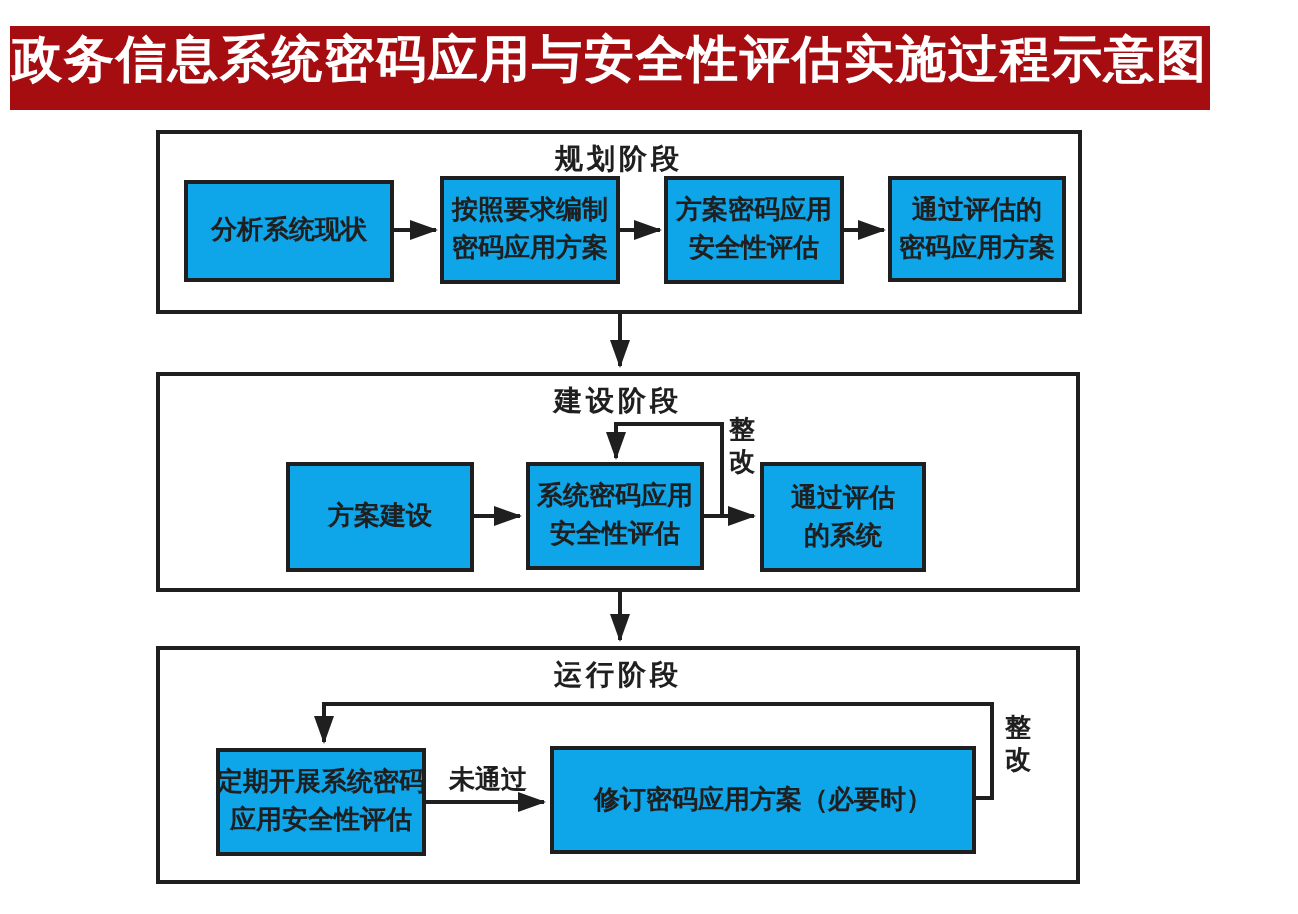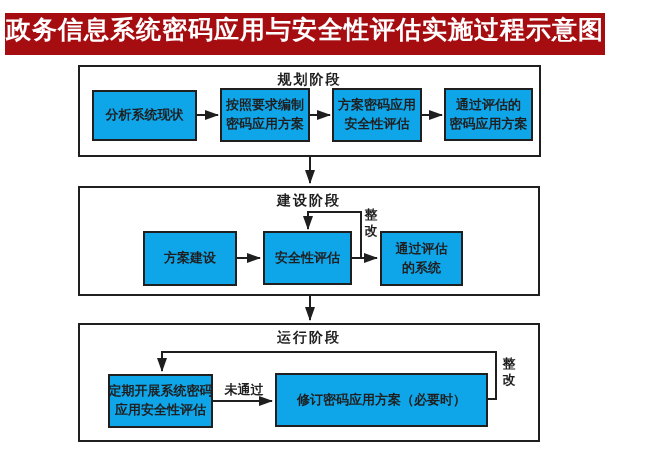--- a/index.html
+++ b/index.html
@@ -65,20 +65,21 @@
     <span>密码应用方案</span>
   </div>
 
   <div class="stage" style="left:78px;top:186px;width:462px;height:110px;">
     <div class="stage-label">建设阶段</div>
   </div>
   <div class="fbox" style="left:143px;top:231px;width:94px;height:55px;">
     <span>方案建设</span>
   </div>
   <div class="fbox" style="left:263px;top:231px;width:89px;height:54px;">
+    <span>系统密码应用</span>
     <span>安全性评估</span>
   </div>
   <div class="fbox" style="left:380px;top:231px;width:83px;height:55px;">
     <span>通过评估</span>
     <span>的系统</span>
   </div>
   <div class="vlabel" style="left:363px;top:207px;">整改</div>
 
   <div class="stage" style="left:78px;top:323px;width:462px;height:119px;">
     <div class="stage-label">运行阶段</div>

